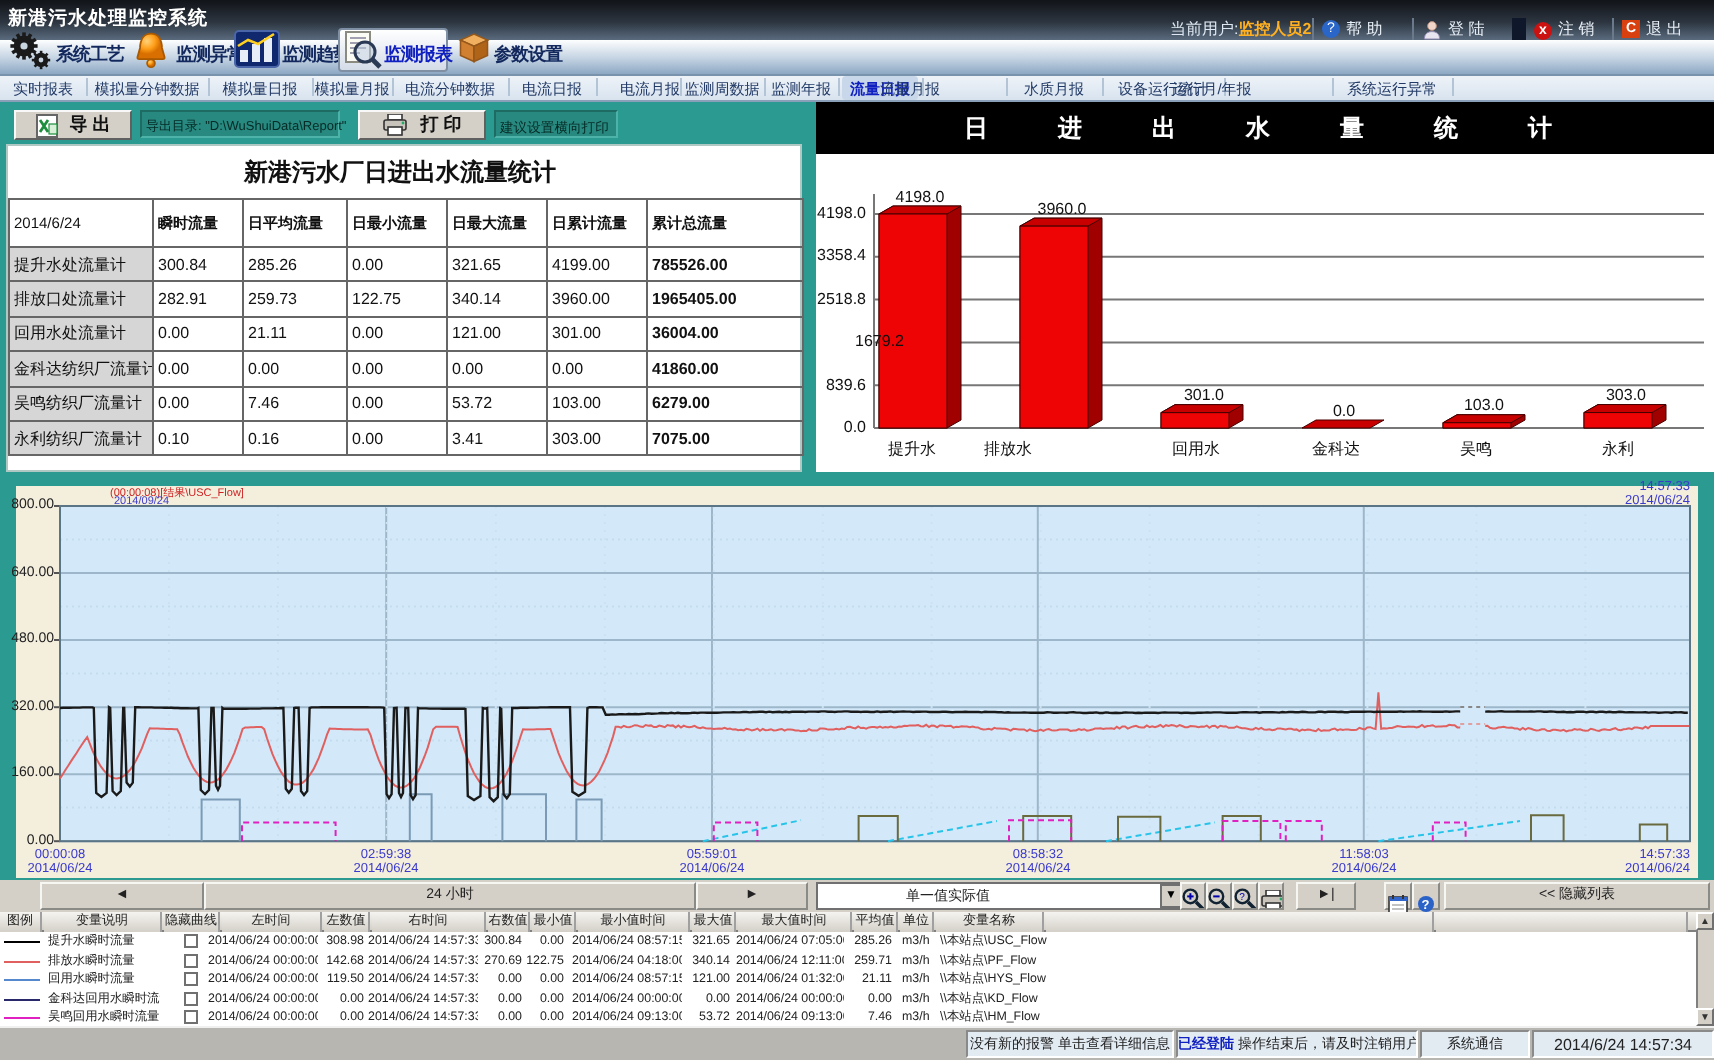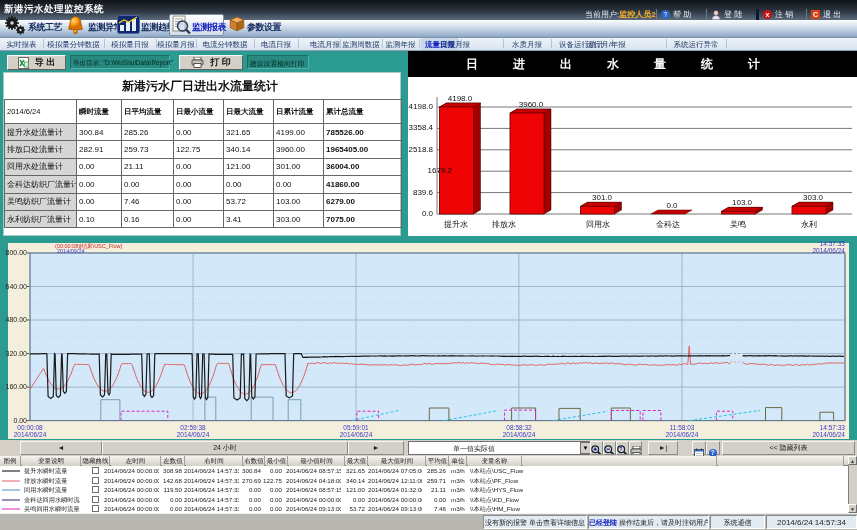--- a/index.html
+++ b/index.html
@@ -29,21 +29,21 @@
 
 <div class="abs" style="left:0;top:0;width:857px;height:20px;background:linear-gradient(#111418,#2c3540 55%,#5a6b7e)"></div>
 <div class="abs" style="left:4px;top:3px;font-size:9.5px;font-weight:bold;color:#fff;letter-spacing:0.5px">新港污水处理监控系统</div>
 <div class="abs" style="left:585px;top:9px;font-size:8px;color:#dfe8f2">当前用户:<span style="color:#ffb020;font-weight:bold">监控人员2</span></div>
 
 <div class="abs" style="left:656px;top:9px;width:49px;height:11px;border-left:1px solid #6a7a8c;color:#e8eef5;font-size:8px;display:flex;align-items:center;gap:3px;padding-left:4px"><span style="display:inline-block;width:9px;height:9px;border-radius:50%;background:#2a66c8;color:#fff;font-size:7px;line-height:9px;text-align:center">?</span>帮 助</div>
     <div class="abs" style="left:706px;top:9px;width:49px;height:11px;border-left:1px solid #6a7a8c;color:#e8eef5;font-size:8px;display:flex;align-items:center;gap:3px;padding-left:4px"><svg width="10" height="10" viewBox="0 0 10 10">
         <circle cx="5" cy="3" r="2.2" fill="#f0d6c8" stroke="#b08a78" stroke-width="0.5"></circle>
         <path d="M1.2 9.5 C1.2 6.8 3 5.8 5 5.8 C7 5.8 8.8 6.8 8.8 9.5 Z" fill="#e8e4f0" stroke="#9088b0" stroke-width="0.5"></path>
       </svg>登 陆</div>
-    <div class="abs" style="left:756px;top:9px;width:49px;height:11px;border-left:3px solid #0f172a;color:#e8eef5;font-size:8px;display:flex;align-items:center;gap:3px;padding-left:4px"><span style="display:inline-block;width:9px;height:9px;border-radius:50%;background:#cc1111;color:#fff;font-size:7px;line-height:9px;text-align:center;font-weight:bold">x</span>注 销</div>
+    <div class="abs" style="left:756px;top:9px;width:49px;height:11px;border-left:7px solid #0f172a;color:#e8eef5;font-size:8px;display:flex;align-items:flex-end;gap:3px;padding-left:4px"><span style="display:inline-block;width:9px;height:9px;border-radius:50%;background:#cc1111;color:#fff;font-size:7px;line-height:9px;text-align:center;font-weight:bold">x</span>注 销</div>
     <div class="abs" style="left:806px;top:9px;width:49px;height:11px;border-left:1px solid #6a7a8c;color:#e8eef5;font-size:8px;display:flex;align-items:center;gap:3px;padding-left:4px"><span style="display:inline-block;width:9px;height:9px;background:#d84010;color:#fff;font-size:7px;line-height:9px;text-align:center;font-weight:bold">C</span>退 出</div>
 
 <div class="abs" style="left:0;top:20px;width:857px;height:17px;background:linear-gradient(#fdfefe,#c3d2e2 55%,#8da8c4)"></div>
 <div class="abs" style="left:3px;top:15px"><svg width="24" height="21" viewBox="0 0 24 21">
         <g fill="#1a1a1a">
           <circle cx="9" cy="8" r="5.2"></circle>
           <rect x="8.1" y="1.2" width="1.8" height="13.6" transform="rotate(0 9 8)"></rect>
           <rect x="8.1" y="1.2" width="1.8" height="13.6" transform="rotate(30 9 8)"></rect>
           <rect x="8.1" y="1.2" width="1.8" height="13.6" transform="rotate(60 9 8)"></rect>
           <rect x="8.1" y="1.2" width="1.8" height="13.6" transform="rotate(90 9 8)"></rect>
@@ -247,21 +247,21 @@
       <path d="M176.5 155.32801333968555 L183.5 151.32801333968555 L217.5 151.32801333968555 L210.5 155.32801333968555 Z" fill="#c80000" stroke="#400" stroke-width="0.5"></path>
       <rect x="176.5" y="155.32801333968555" width="34" height="7.7" fill="#ee0404" stroke="#400" stroke-width="0.5"></rect>
       <path d="M247.0 163.0 L254.0 159.0 L288.0 159.0 L281.0 163.0 Z" fill="#c80000" stroke="#400" stroke-width="0.5"></path>
       <path d="M317.5 160.3747022391615 L324.5 156.3747022391615 L358.5 156.3747022391615 L358.5 159.0 L351.5 163.0 L317.5 163.0 Z" fill="#a00000" stroke="#400" stroke-width="0.5"></path>
       <path d="M317.5 160.3747022391615 L324.5 156.3747022391615 L358.5 156.3747022391615 L351.5 160.3747022391615 Z" fill="#c80000" stroke="#400" stroke-width="0.5"></path>
       <rect x="317.5" y="160.3747022391615" width="34" height="2.6" fill="#ee0404" stroke="#400" stroke-width="0.5"></rect>
       <path d="M388.0 155.2770366841353 L395.0 151.2770366841353 L429.0 151.2770366841353 L429.0 159.0 L422.0 163.0 L388.0 163.0 Z" fill="#a00000" stroke="#400" stroke-width="0.5"></path>
       <path d="M388.0 155.2770366841353 L395.0 151.2770366841353 L429.0 151.2770366841353 L422.0 155.2770366841353 Z" fill="#c80000" stroke="#400" stroke-width="0.5"></path>
       <rect x="388.0" y="155.2770366841353" width="34" height="7.7" fill="#ee0404" stroke="#400" stroke-width="0.5"></rect>
     </svg>
-<div class="abs" style="left:466px;top:56px;font-size:12px;font-weight:bold;color:#fff;letter-spacing:35px">日进出水量统计</div>
+<div class="abs" style="left:482px;top:56px;font-size:12px;font-weight:bold;color:#fff;letter-spacing:35px">日进出水量统计</div>
 <div class="abs blab" style="left:432px;top:94px;width:56px">4198.0</div>
     <div class="abs bxlab" style="left:432px;top:219px;width:48px">提升水</div>
     <div class="abs blab" style="left:503px;top:100px;width:56px">3960.0</div>
     <div class="abs bxlab" style="left:480px;top:219px;width:48px">排放水</div>
     <div class="abs blab" style="left:574px;top:193px;width:56px">301.0</div>
     <div class="abs bxlab" style="left:574px;top:219px;width:48px">回用水</div>
     <div class="abs blab" style="left:644px;top:201px;width:56px">0.0</div>
     <div class="abs bxlab" style="left:644px;top:219px;width:48px">金科达</div>
     <div class="abs blab" style="left:714px;top:198px;width:56px">103.0</div>
     <div class="abs bxlab" style="left:714px;top:219px;width:48px">吴鸣</div>

